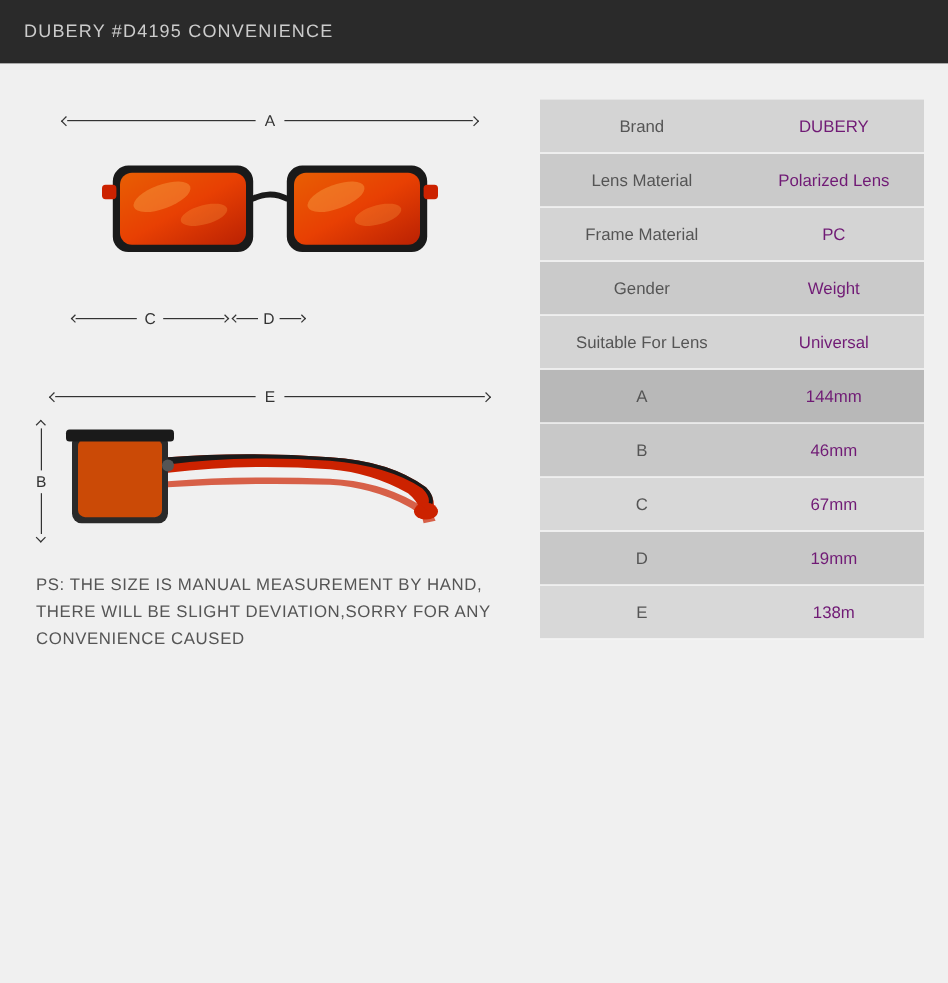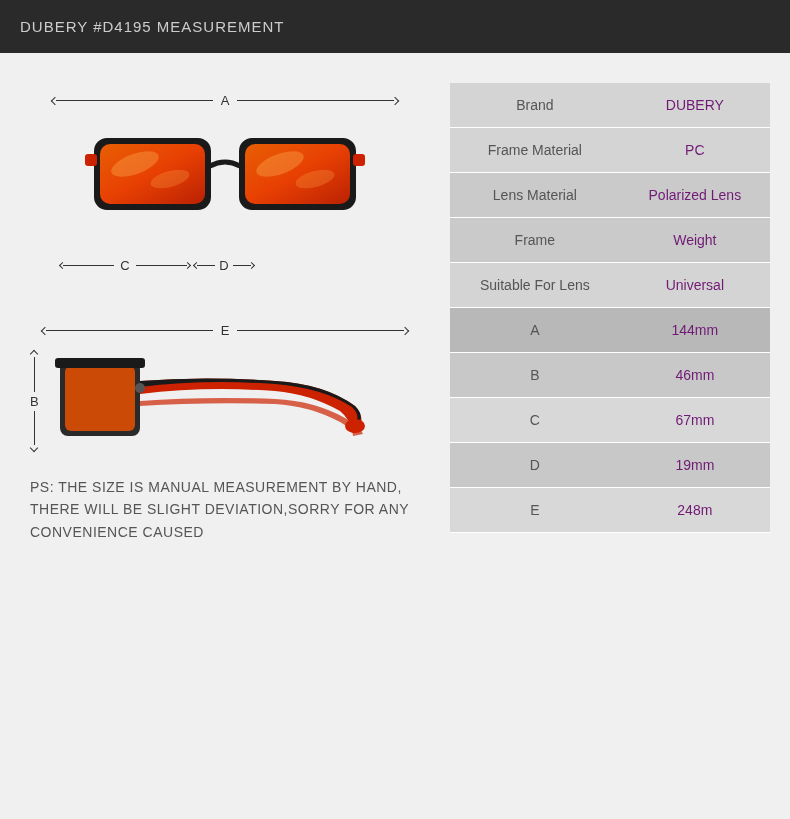--- a/index.html
+++ b/index.html
@@ -99,21 +99,21 @@
       line-height: 1.6;
       letter-spacing: 0.5px;
       text-transform: uppercase;
       padding: 0 10px;
     }
   </style>
 </head>
 <body>
 
 <div class="header">
-  <span>DUBERY  #D4195  MEASUREMENT</span>
+  <span>DUBERY  #D4195  CONVENIENCE</span>
 </div>
 
 <div class="main-content">
 
   <div class="left-panel">
 
     <div class="diagram-top">
 
       <div style="display:flex; align-items:center; padding: 0 12px 6px 12px;">
         <div style="display:flex; align-items:center; width:100%;">
@@ -230,30 +230,30 @@
     </div>
   </div>
 
   <div class="right-panel">
     <table class="specs-table">
       <tbody id="specs-tbody">
       <tr style="background: rgb(212, 212, 212);">
             <td>Brand</td>
             <td>DUBERY</td>
           </tr>
+          <tr style="background: rgb(202, 202, 202);">
+            <td>Lens Material</td>
+            <td>Polarized Lens</td>
+          </tr>
           <tr style="background: rgb(212, 212, 212);">
             <td>Frame Material</td>
             <td>PC</td>
           </tr>
           <tr style="background: rgb(202, 202, 202);">
-            <td>Lens Material</td>
-            <td>Polarized Lens</td>
-          </tr>
-          <tr style="background: rgb(202, 202, 202);">
-            <td>Frame</td>
+            <td>Gender</td>
             <td>Weight</td>
           </tr>
           <tr style="background: rgb(212, 212, 212);">
             <td>Suitable For Lens</td>
             <td>Universal</td>
           </tr>
           <tr style="background: rgb(184, 184, 184);">
             <td>A</td>
             <td>144mm</td>
           </tr>
@@ -264,19 +264,19 @@
           <tr style="background: rgb(216, 216, 216);">
             <td>C</td>
             <td>67mm</td>
           </tr>
           <tr style="background: rgb(200, 200, 200);">
             <td>D</td>
             <td>19mm</td>
           </tr>
           <tr style="background: rgb(216, 216, 216);">
             <td>E</td>
-            <td>248m</td>
+            <td>138m</td>
           </tr>
         </tbody>
     </table>
   </div>
 
 </div>
 
 </body></html>

